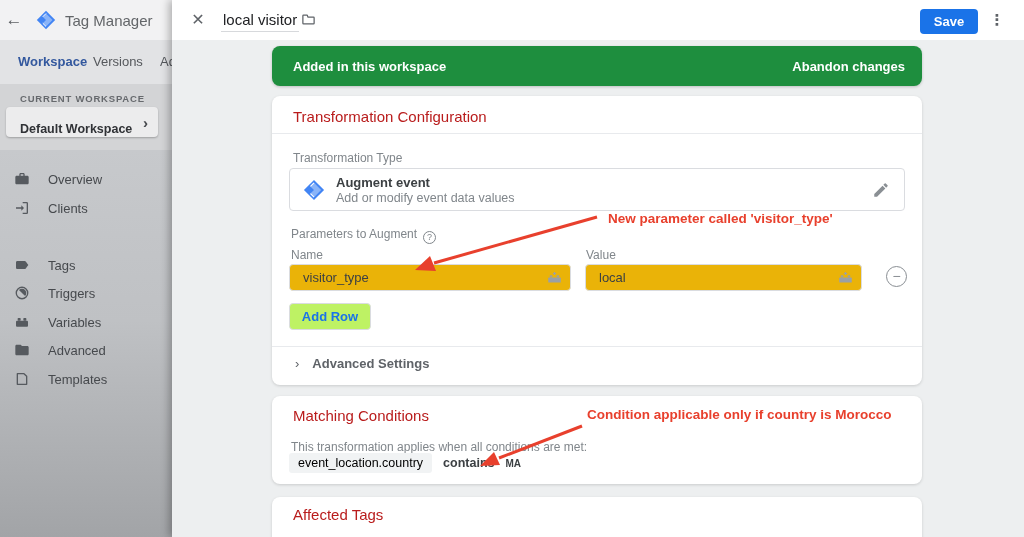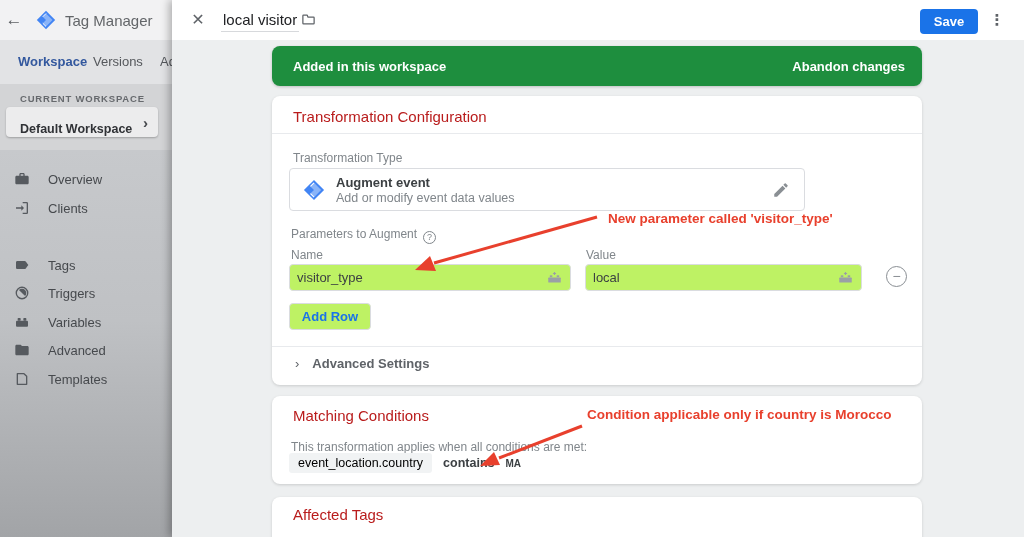--- a/index.html
+++ b/index.html
@@ -42,29 +42,29 @@
   .banner .act { margin-right:17px; color:#fff; font-size:13px; font-weight:bold; cursor:pointer; }
 
   .card { position:absolute; left:100px; width:650px; background:#fff; border-radius:8px; box-shadow:0 1px 3px rgba(0,0,0,0.15); }
   .card1 { top:96px; height:289px; }
   .card2 { top:396px; height:88px; }
   .card3 { top:497px; height:60px; }
   .card-title { position:absolute; left:21px; font-size:15px; color:#b91c1c; }
   .divider { position:absolute; left:0; width:650px; height:1px; background:#e8eaed; }
   .small-label { position:absolute; font-size:12px; color:#80868b; }
 
-  .type-box { position:absolute; left:17px; top:72px; width:516px; height:43px; border:1px solid #dadce0; border-radius:4px; cursor:pointer; }
+  .type-box { position:absolute; left:17px; top:72px; width:616px; height:43px; border:1px solid #dadce0; border-radius:4px; cursor:pointer; }
   .type-diamond { position:absolute; left:13px; top:10px; width:22px; height:22px; }
   .type-name { position:absolute; left:46px; top:6px; font-size:13px; font-weight:bold; color:#3c4043; }
   .type-desc { position:absolute; left:46px; top:22px; font-size:12.5px; color:#80868b; }
   .pencil { position:absolute; right:14px; top:12px; width:18px; height:18px; cursor:pointer; }
 
   .help-circle { display:inline-block; width:13px; height:13px; border:1.2px solid #80868b; border-radius:50%; color:#80868b; font-size:9px; line-height:11px; text-align:center; vertical-align:-2px; margin-left:6px; cursor:pointer; }
   .fld-wrap { position:absolute; height:27px; }
-  .fld-wrap input { width:100%; height:27px; border:1px solid #dadce0; border-radius:4px; padding:0 30px 0 7px; font-size:13px; color:#3c4043; font-family:inherit; background:#bef264; }
+  .fld-wrap input { width:100%; height:27px; border:1px solid #dadce0; border-radius:4px; padding:0 30px 0 13px; font-size:13px; color:#3c4043; font-family:inherit; background:#eab308; }
   .brick { position:absolute; right:8px; top:6px; width:17px; height:15px; cursor:pointer; }
   .minus-btn { position:absolute; left:614px; top:170px; width:21px; height:21px; border:1.5px solid #898e93; border-radius:50%; color:#898e93; font-size:14px; line-height:18px; text-align:center; cursor:pointer; background:#fff; }
   .add-row { position:absolute; left:17px; top:207px; width:82px; height:27px; background:#bef264; border:1px solid #dadce0; border-radius:4px; color:#1a73e8; font-size:13px; font-weight:bold; cursor:pointer; font-family:inherit; }
   .adv-row { position:absolute; left:23px; top:260px; display:flex; align-items:center; cursor:pointer; }
   .adv-chev { font-size:13px; color:#5f6368; margin-right:13px; }
   .adv-lbl { font-size:13px; font-weight:bold; color:#5f6368; }
 
   .cond-desc { position:absolute; left:19px; top:44px; font-size:12px; color:#80868b; }
   .cond-row { position:absolute; left:17px; top:57px; display:flex; align-items:center; }
   .chip { background:#f1f3f4; border-radius:3px; padding:3px 9px; font-size:12.5px; color:#000000; }

